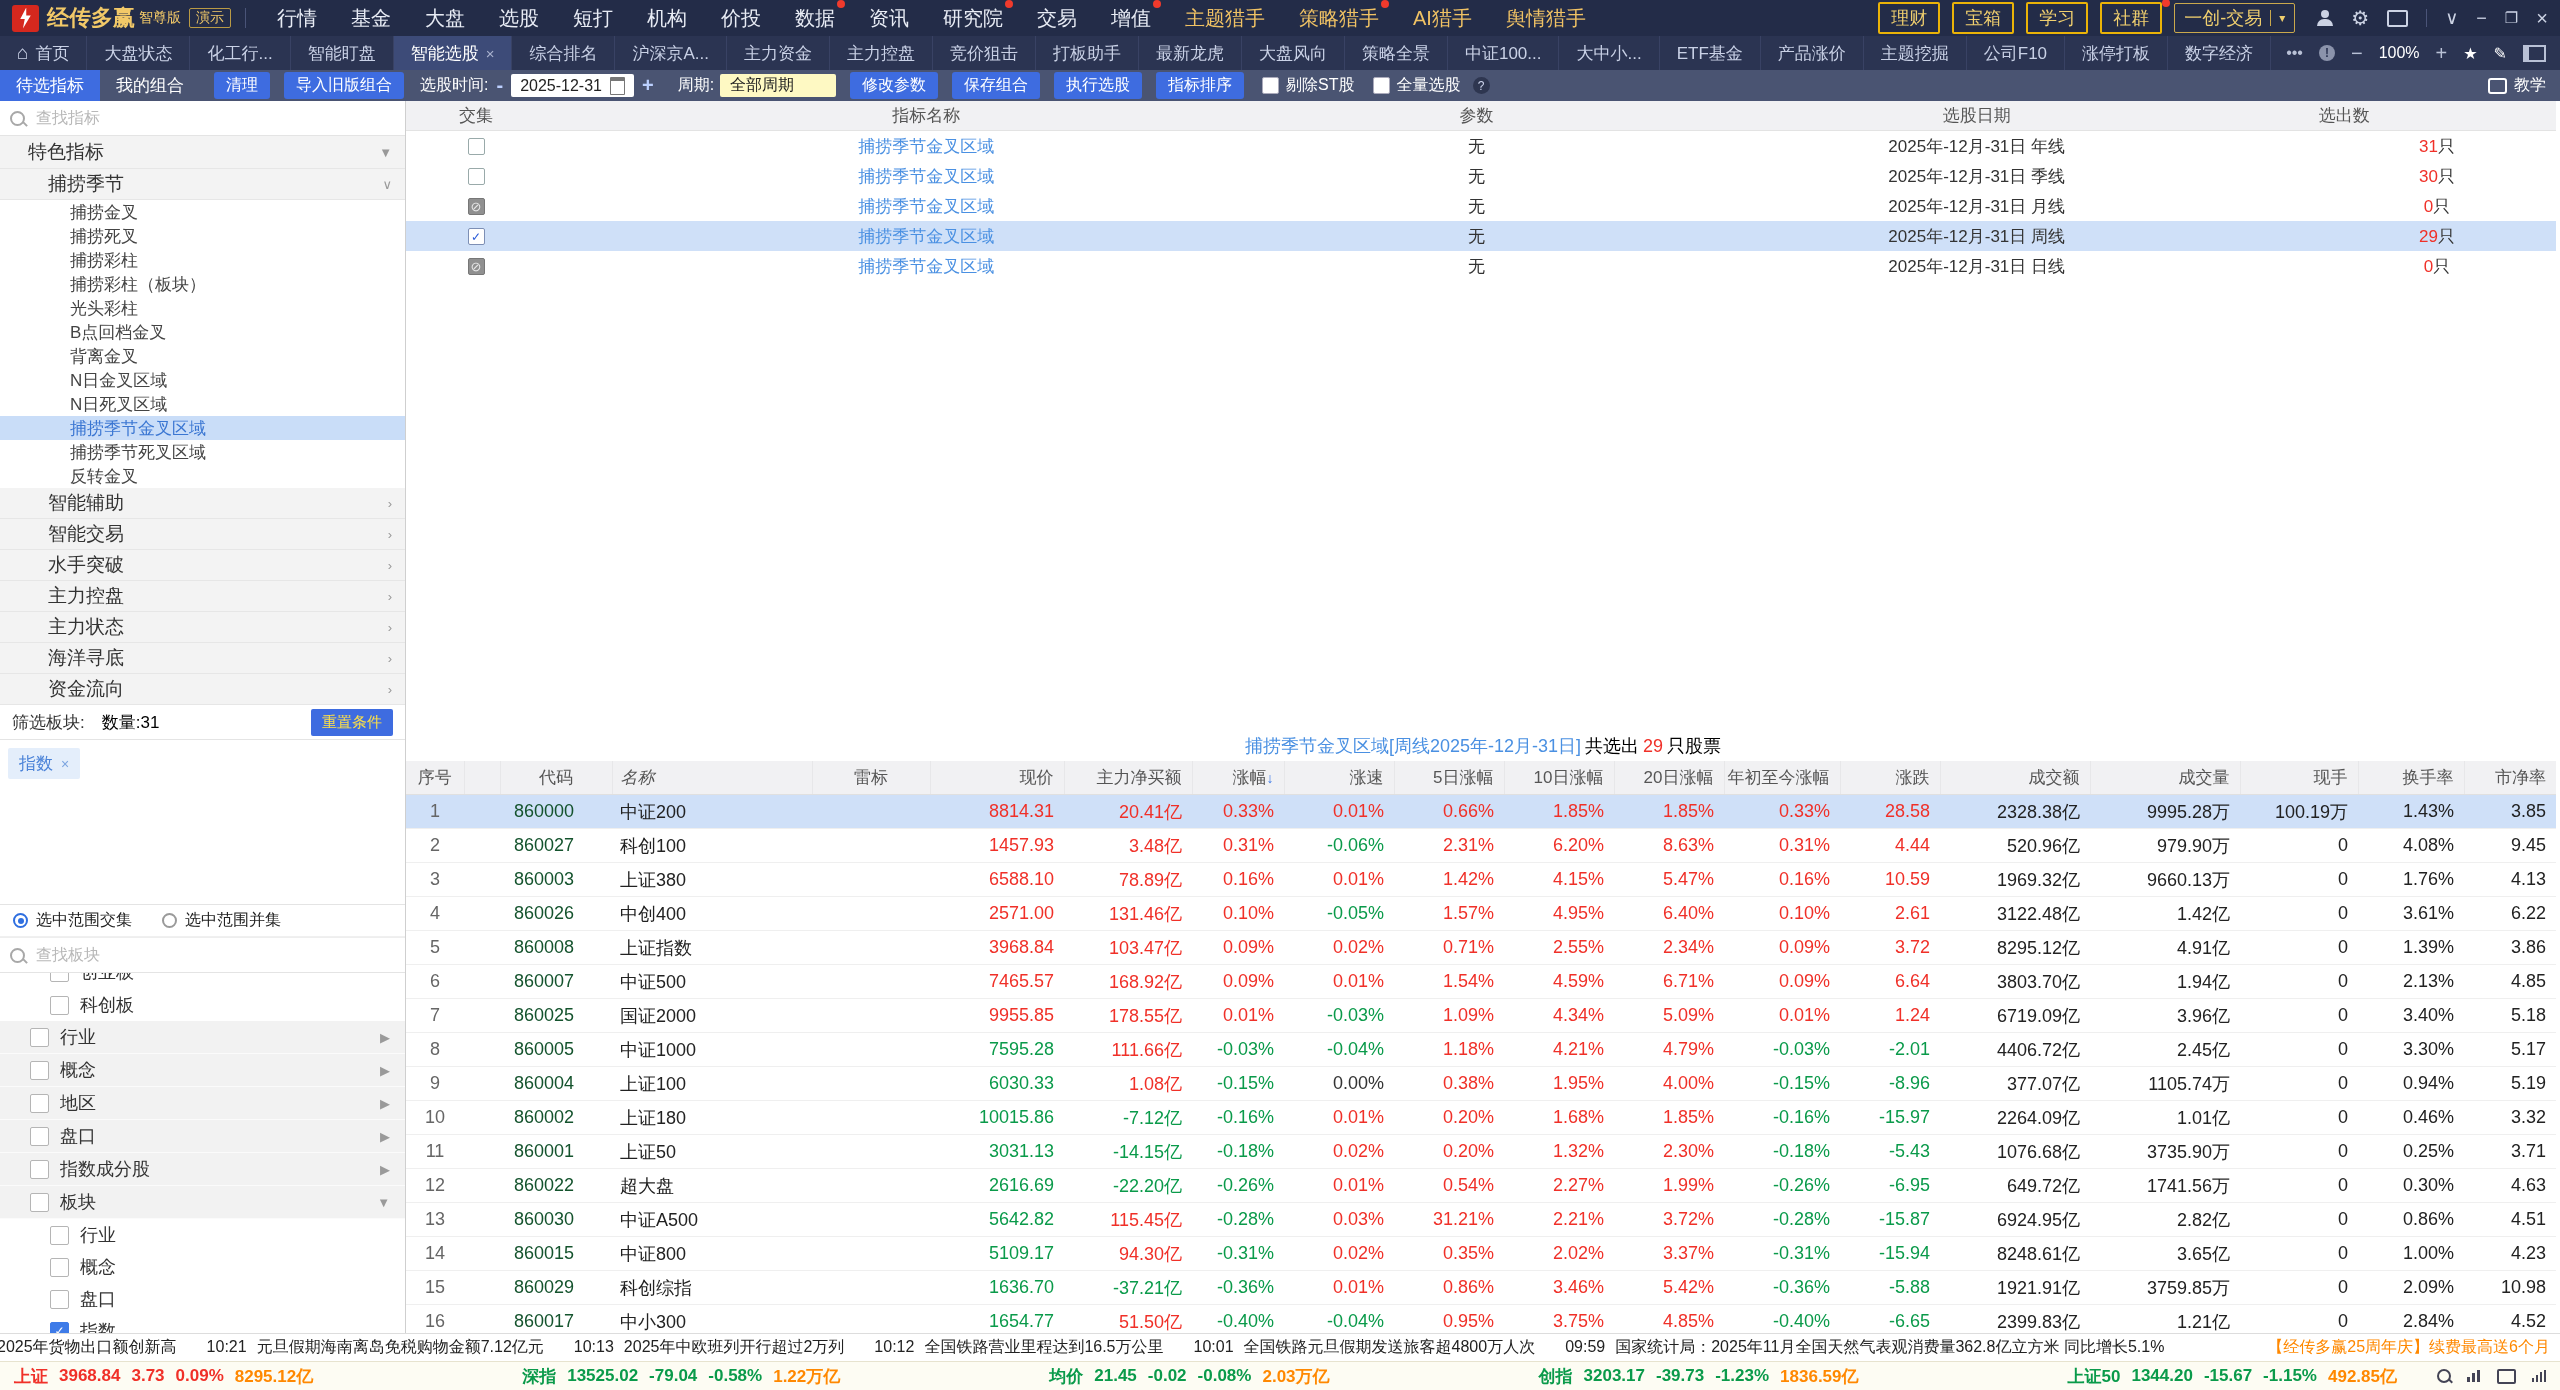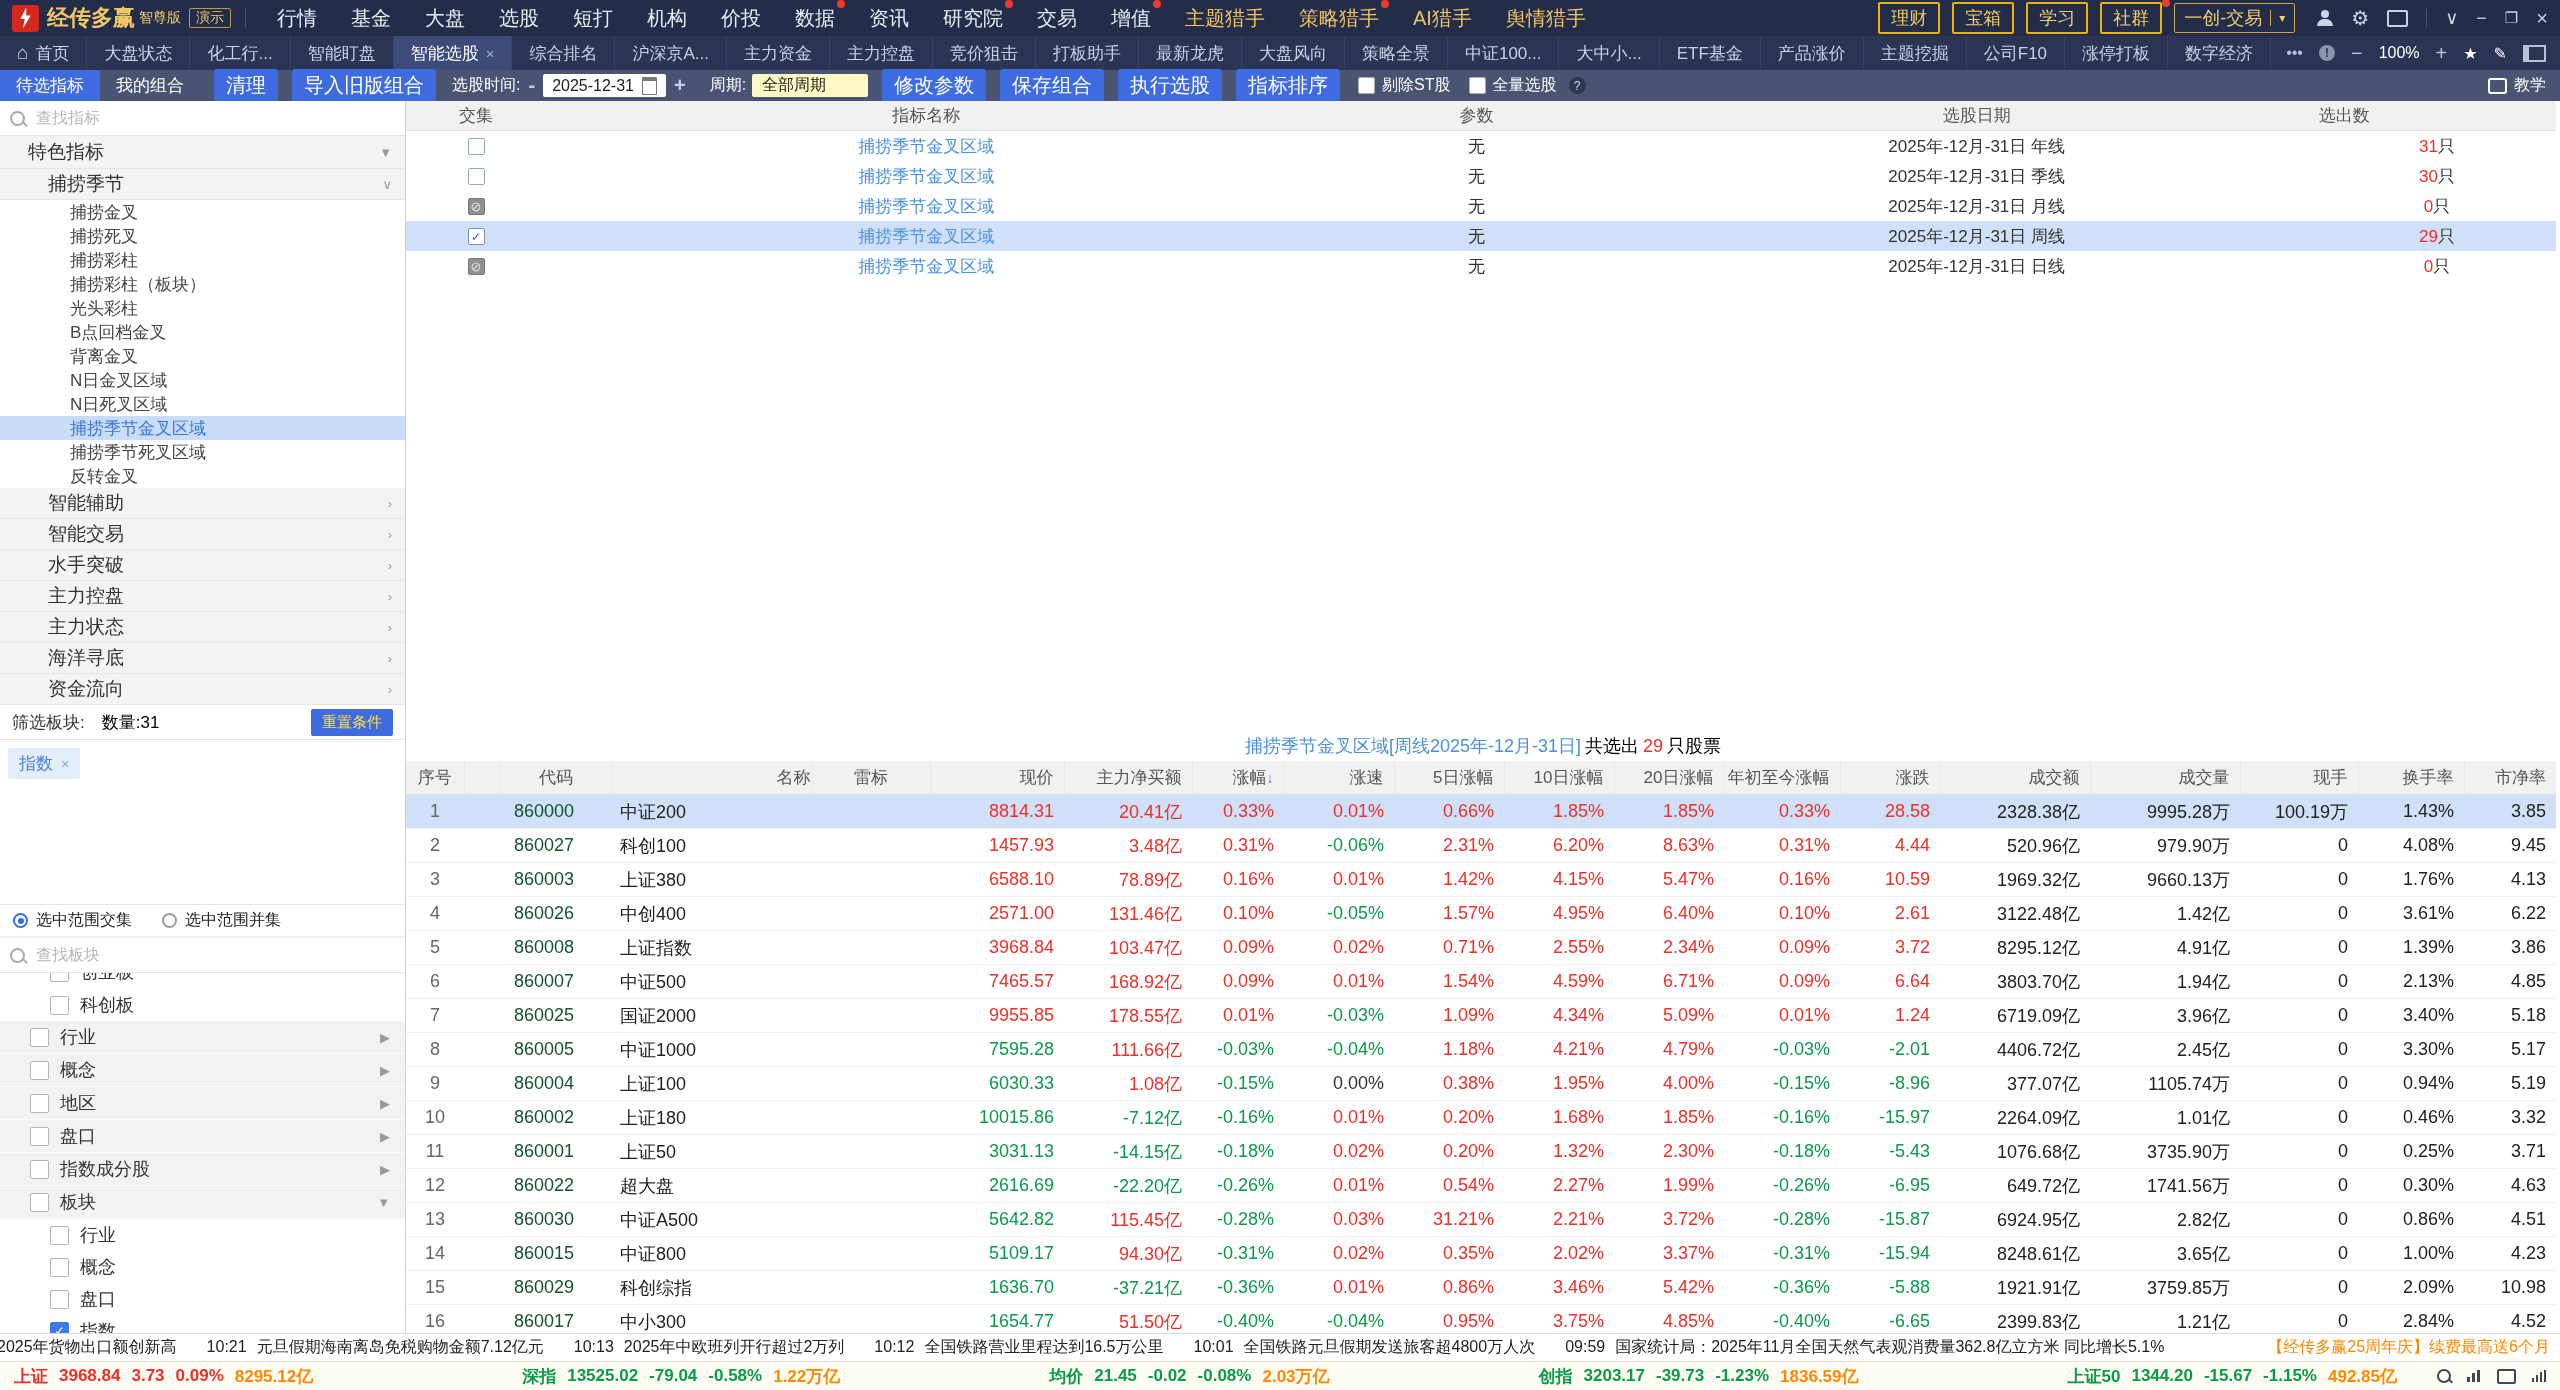--- a/index.html
+++ b/index.html
@@ -33,21 +33,21 @@
   .tab.active{background:#3d4b78;color:#fff;}
   .tab .home{font-size:19px;}
   .tab .x{font-size:15px;color:#aab3cf;}
   .tabctl{margin-left:auto;display:flex;align-items:center;gap:16px;padding:0 14px;color:#b9c1d6;font-size:16px;white-space:nowrap;}
   .alert-c{width:16px;height:16px;border-radius:50%;background:#8b93ab;color:#2b3452;font-size:12px;font-weight:bold;display:flex;align-items:center;justify-content:center;}
   .lay-ic{width:15px;height:13px;border:2px solid #b9c1d6;border-left-width:6px;}
   
   .toolbar{height:31px;background:#4a5472;display:flex;align-items:center;flex:none;color:#fff;font-size:16px;}
   .ttab{height:100%;display:flex;align-items:center;padding:0 16px;font-size:17px;}
   .ttab.active{background:#3e6ce0;}
-  .tbtn{background:#3e6ce0;color:#fff;border-radius:3px;padding:3px 12px;margin-left:14px;font-size:20px;white-space:nowrap;text-align:right;}
+  .tbtn{background:#3e6ce0;color:#fff;border-radius:3px;padding:3px 12px;margin-left:14px;font-size:16px;white-space:nowrap;text-align:right;}
   .tlabel{margin-left:16px;white-space:nowrap;}
   .pm{color:#bcd0ff;font-size:20px;margin:0 8px;font-weight:bold;}
   .datebox{background:#fff;color:#222;height:23px;display:flex;align-items:center;gap:8px;padding:0 9px;border-radius:2px;font-size:16px;}
   .i-cal{width:13px;height:13px;border:1px solid #777;border-top:4px solid #777;border-radius:1px;}
   .selbox{background:#fef9c3;color:#222;height:23px;display:flex;align-items:center;padding:0 10px;border-radius:2px;font-size:16px;margin-left:6px;min-width:96px;}
   .chk{width:15px;height:15px;background:#fff;border:1px solid #aab;border-radius:2px;margin:0 7px 0 18px;flex:none;}
   .helpc{width:17px;height:17px;border-radius:50%;background:#2e3throw650;background:#2e3650;color:#cfd6ee;font-size:12px;display:flex;align-items:center;justify-content:center;margin-left:12px;}
   .teach{margin-left:auto;margin-right:14px;display:flex;align-items:center;gap:7px;}
   .bub{width:15px;height:12px;border:2px solid #fff;border-radius:3px;}
   
@@ -577,21 +577,21 @@
             <col style="width: 150px;">
             <col style="width: 118px;">
             <col style="width: 106px;">
             <col style="width: 92px;">
           </colgroup>
         <thead>
             <tr id="stock-head">
               <th class="cen">序号</th>
               <th class="cen"></th>
               <th class="cen">代码</th>
-              <th class="" style="text-align: right; padding-left: 8px;">名称</th>
+              <th class="" style="text-align: left; padding-left: 8px; font-style: italic;">名称</th>
               <th class="cen">雷标</th>
               <th class="num">现价</th>
               <th class="num">主力净买额</th>
               <th class="num">涨幅<span class="sortarr">↓</span></th>
               <th class="num">涨速</th>
               <th class="num">5日涨幅</th>
               <th class="num">10日涨幅</th>
               <th class="num">20日涨幅</th>
               <th class="num">年初至今涨幅</th>
               <th class="num">涨跌</th>

